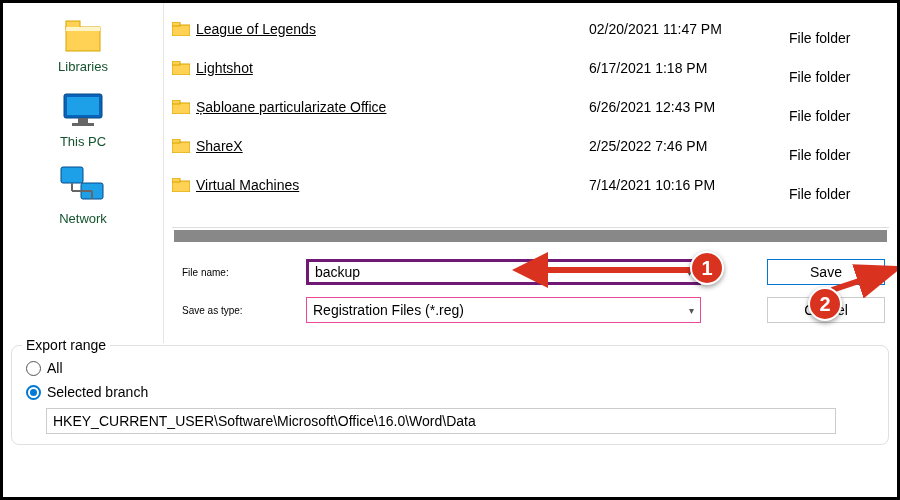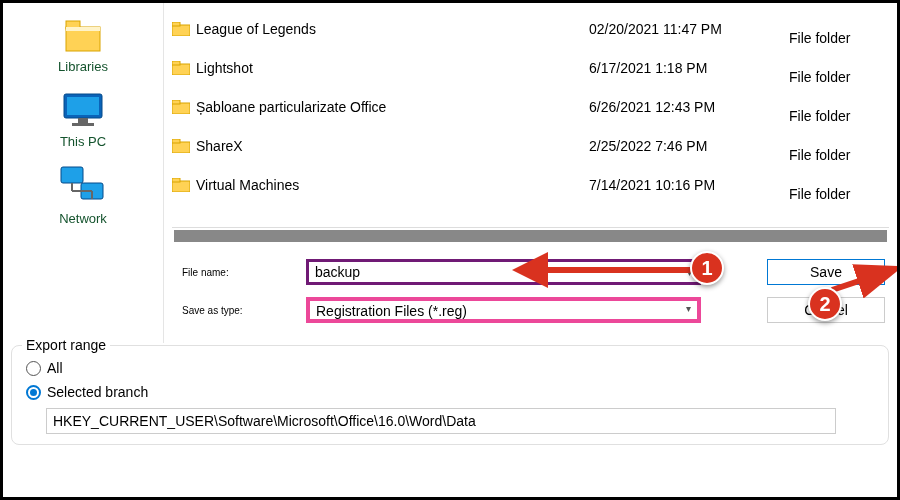--- a/index.html
+++ b/index.html
@@ -60,21 +60,21 @@
       align-items: center;
       padding: 2px 0;
       font-size: 14px;
     }
     .folder-icon {
       width: 18px;
       height: 14px;
       margin-right: 6px;
       display: inline-block;
     }
-    .col-name { flex: 1; }
+    .col-name { flex: 1; text-decoration: underline; }
     .col-date { width: 200px; }
     .col-type { width: 100px; margin-top: 19px; }
     .hscroll {
       height: 16px;
       background: #fff;
       border-top: 1px solid #ddd;
       display: flex;
       align-items: center;
       padding: 1px 2px;
       margin: 6px 8px 8px 8px;
@@ -107,25 +107,25 @@
       padding: 2px 6px;
       font-size: 14px;
       display: flex;
       align-items: center;
       justify-content: space-between;
       background: #fff;
     }
     .form-select {
       width: 395px;
       height: 26px;
-      border: 4px solid #ec4899;
+      border: 1px solid #ec4899;
       padding: 2px 6px;
       font-size: 14px;
       display: flex;
-      align-items: flex-start;
+      align-items: center;
       justify-content: space-between;
       background: #fff;
     }
     .chevron {
       font-size: 10px;
       color: #555;
     }
     .buttons {
       position: absolute;
       right: 12px;

